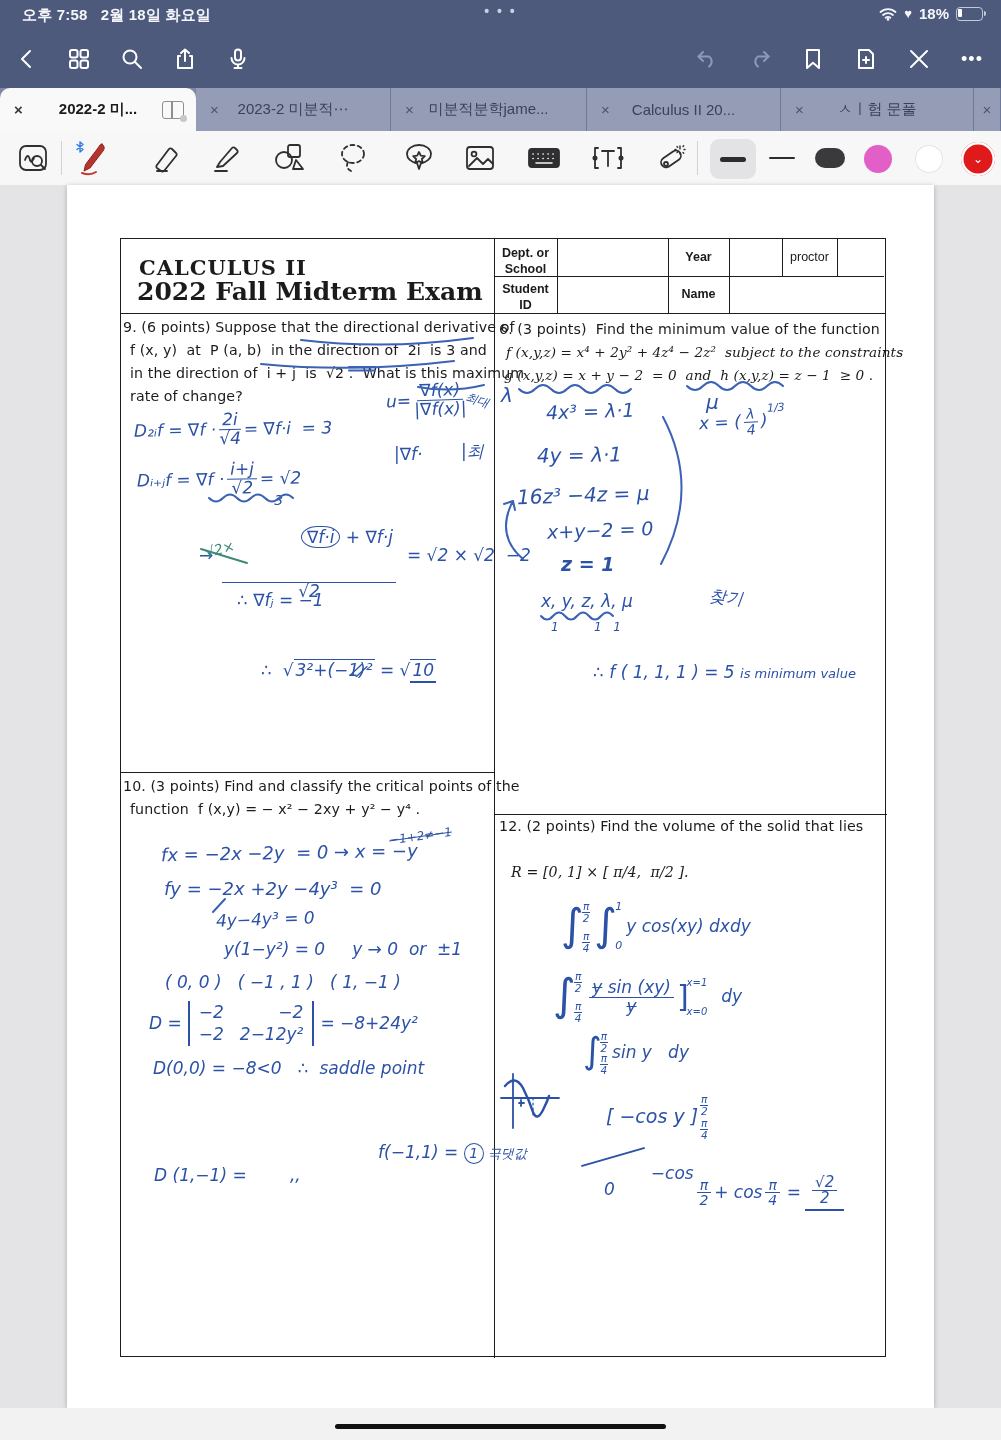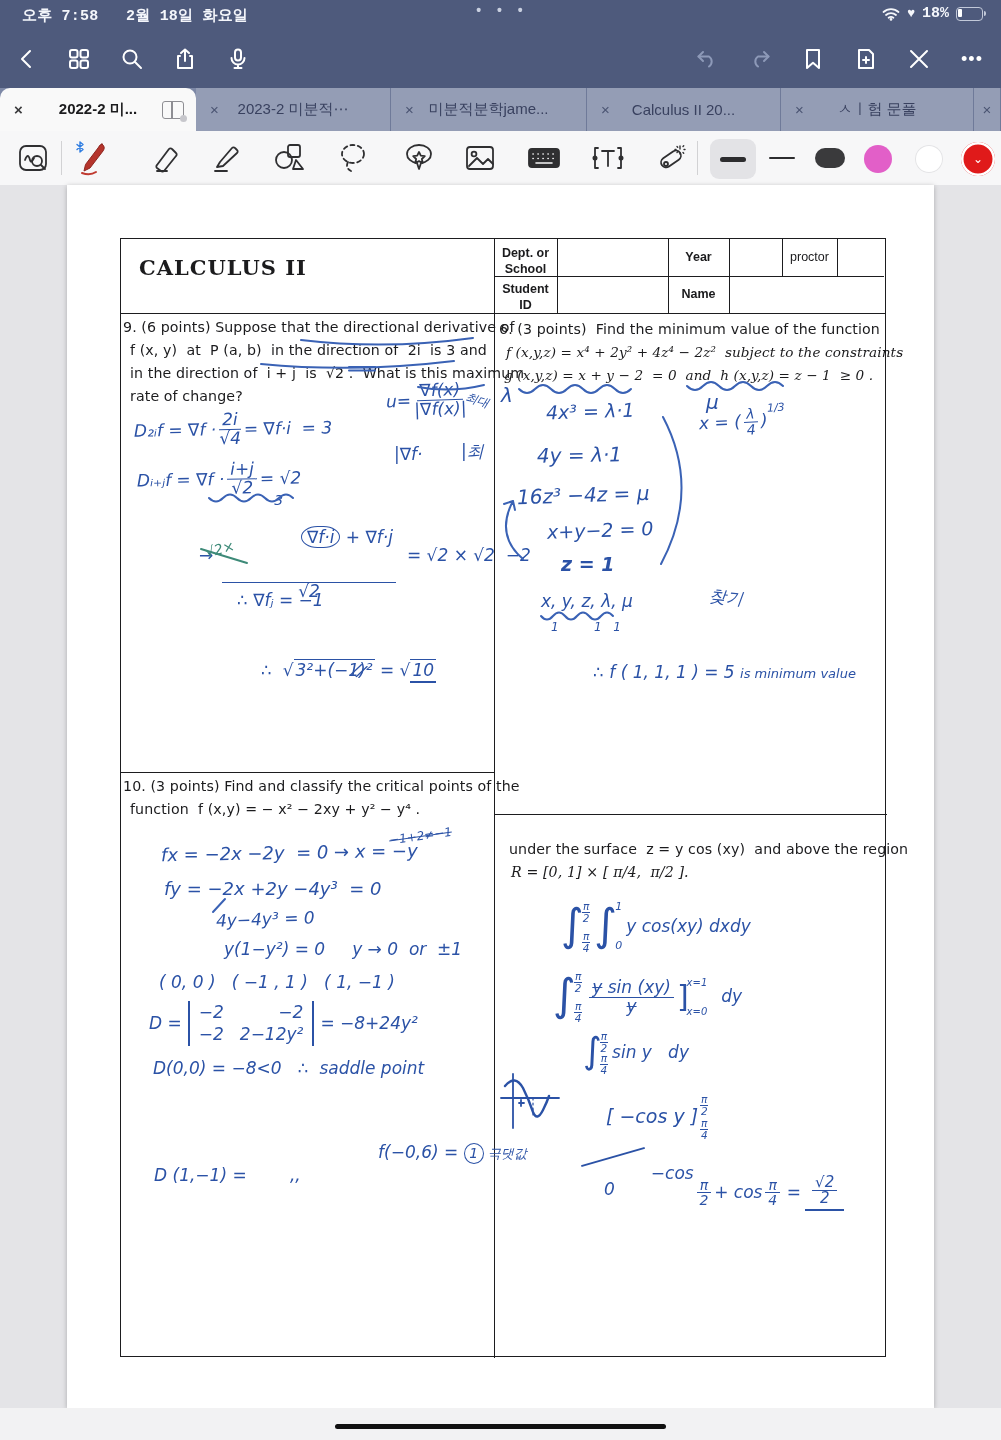--- a/index.html
+++ b/index.html
@@ -1,19 +1,19 @@
 <!DOCTYPE html>
 <html><head>
 <meta charset="utf-8">
 <style>
   html,body{margin:0;padding:0;background:#222;}
   .screen{position:relative;width:1001px;height:1440px;overflow:hidden;background:#e4e4e7;font-family:"Liberation Sans",sans-serif;-webkit-font-smoothing:antialiased;}
   
   .chrome{position:absolute;left:0;top:0;width:1001px;height:88px;background:#4e5a7c;}
-  .status{position:absolute;left:0;top:0;width:100%;height:28px;color:#f4f6fb;font-size:15px;font-weight:bold;font-family:Liberation Mono, monospace;}
+  .status{position:absolute;left:0;top:0;width:100%;height:28px;color:#f4f6fb;font-size:15px;font-weight:bold;}
   .status .left{position:absolute;left:22px;top:6px;letter-spacing:.2px;}
   .status .dots{position:absolute;left:0;right:0;top:3px;text-align:center;color:#c9d0e0;font-size:14px;letter-spacing:2px;}
   .status .right{position:absolute;right:18px;top:5px;display:flex;align-items:center;gap:7px;font-weight:bold;}
   .batt{position:relative;width:25px;height:12px;border:1.5px solid #c2c9d9;border-radius:4px;}
   .batt .fill{position:absolute;left:1px;top:1px;width:4px;height:8px;background:#fff;border-radius:1px;}
   .batt .nub{position:absolute;right:-4px;top:3px;width:2px;height:5px;background:#c2c9d9;border-radius:0 2px 2px 0;}
   .nav{position:absolute;left:0;top:28px;width:100%;height:60px;}
   .nav .ic{position:absolute;top:14px;width:34px;height:34px;display:flex;align-items:center;justify-content:center;cursor:pointer;}
   .nav svg{stroke:#fff;fill:none;stroke-width:2;stroke-linecap:round;stroke-linejoin:round;}
   .nav .dim svg{stroke:#8d99b8;}
@@ -294,41 +294,42 @@
         <div class="vl" style="left:373px;top:0;width:1.4px;height:1119px"></div>
         <div class="vl" style="left:436px;top:0;width:1.3px;height:74px"></div>
         <div class="vl" style="left:547px;top:0;width:1.3px;height:74px"></div>
         <div class="vl" style="left:608px;top:0;width:1.3px;height:74px"></div>
         <div class="vl" style="left:661px;top:0;width:1.3px;height:37px"></div>
         <div class="vl" style="left:716px;top:0;width:1.3px;height:37px"></div>
         <div class="hl" style="left:0;top:533px;width:373px;height:1.3px"></div>
         <div class="hl" style="left:373px;top:575px;width:393px;height:1.3px"></div>
 
         <div class="examtitle1">CALCULUS II</div>
+        <div class="examtitle2">2022 Fall Midterm Exam</div>
         <div class="hcell" style="left:376px;top:7px;width:57px;white-space:pre-line">Dept. or
 School</div>
         <div class="hcell" style="left:549px;top:11px;width:57px">Year</div>
         <div class="hcell" style="left:663px;top:11px;width:51px;font-weight:normal">proctor</div>
         <div class="hcell" style="left:376px;top:43px;width:57px;white-space:pre-line">Student
 ID</div>
         <div class="hcell" style="left:549px;top:48px;width:57px">Name</div>
 
         <div class="qline" style="left:2px;top:80px">9. (6 points) Suppose that the directional derivative of</div>
         <div class="qline" style="left:9px;top:103px">f (x, y)  at  P (a, b)  in the direction of  2i  is 3 and</div>
         <div class="qline" style="left:9px;top:126px">in the direction of  i + j  is  √2 .  What is this maximum</div>
         <div class="qline" style="left:9px;top:149px">rate of change?</div>
 
         <div class="qline" style="left:378px;top:82px">6. (3 points)  Find the minimum value of the function</div>
         <div class="qline qmath" style="left:385px;top:105px;font-size:13.6px">f (x,y,z) = x⁴ + 2y² + 4z⁴ − 2z²  subject to the constraints</div>
         <div class="qline qmath" style="left:383px;top:128px;font-size:13.6px">g (x,y,z) = x + y − 2  = 0  and  h (x,y,z) = z − 1  ≥ 0 .</div>
 
         <div class="qline" style="left:2px;top:539px">10. (3 points) Find and classify the critical points of the</div>
         <div class="qline" style="left:9px;top:562px">function  f (x,y) = − x² − 2xy + y² − y⁴ .</div>
 
-        <div class="qline" style="left:388px;top:602px">under the surface  z = y cos (xy)  and above the region</div>
+        <div class="qline" style="left:378px;top:579px">12. (2 points) Find the volume of the solid that lies</div>
         <div class="qline qmath" style="left:390px;top:625px">R = [0, 1] × [ π/4,  π/2 ].</div>
 
         <div class="ink" style="left:265px;top:143px;display:flex;align-items:center;transform:rotate(-2deg)">
           <span>u=</span>
           <span class="frac"><span class="num">∇f(x)</span><span>|∇f(x)|</span></span>
         </div>
         <div class="ink small" style="left:344px;top:155px;transform:rotate(18deg)">최대</div>
         <div class="ink" style="left:273px;top:206px">|∇f·</div>
         <div class="ink" style="left:340px;top:203px">|최</div>
 
@@ -378,32 +379,32 @@
         <div class="ink small" style="left:430px;top:382px;letter-spacing:4px">1    1 1</div>
         <div class="ink" style="left:418px;top:404px">
           <span>∴ f ( 1, 1, 1 ) = 5</span> <span style="font-size:13px">is minimum value</span>
         </div>
 
         <div class="ink small" style="left:268px;top:591px;transform:rotate(-8deg);text-decoration:line-through">−1+2≠−1</div>
         <div class="ink" style="left:40px;top:604px;font-size:18px;transform:rotate(-1deg)">fx = −2x −2y  = 0 → x = −y</div>
         <div class="ink" style="left:43px;top:640px;font-size:18px">fy = −2x +2y −4y³  = 0</div>
         <div class="ink" style="left:95px;top:671px;transform:rotate(-2deg)">4y−4y³ = 0</div>
         <div class="ink" style="left:103px;top:701px">y(1−y²) = 0     y → 0  or  ±1</div>
-        <div class="ink" style="left:38px;top:734px">( 0, 0 )   ( −1 , 1 )   ( 1, −1 )</div>
+        <div class="ink" style="left:44px;top:734px">( 0, 0 )   ( −1 , 1 )   ( 1, −1 )</div>
         <div class="ink" style="left:28px;top:762px;display:flex;align-items:center">
           <span>D =</span>
           <span class="mat">
             <span class="mrow"><span>−2</span><span>−2</span></span>
             <span class="mrow"><span>−2</span><span>2−12y²</span></span>
           </span>
           <span>= −8+24y²</span>
         </div>
         <div class="ink" style="left:32px;top:820px">D(0,0) = −8&lt;0   ∴  saddle point</div>
         <div class="ink" style="left:203px;top:884px">
-          <span>f(−0,6) =</span> <span class="circnum">1</span><span style="font-size:13px"> 극댓값</span>
+          <span>f(−1,1) =</span> <span class="circnum">1</span><span style="font-size:13px"> 극댓값</span>
         </div>
         <div class="ink" style="left:33px;top:927px">D (1,−1) =        ,,</div>
 
         <div class="ink" style="left:440px;top:662px;display:flex;align-items:center">
           <span class="intwrap">
             <span class="isym">∫</span>
             <span class="ibounds">
               <span class="bfrac"><span class="num">π</span><span>2</span></span>
               <span class="bfrac"><span class="num">π</span><span>4</span></span>
             </span>

